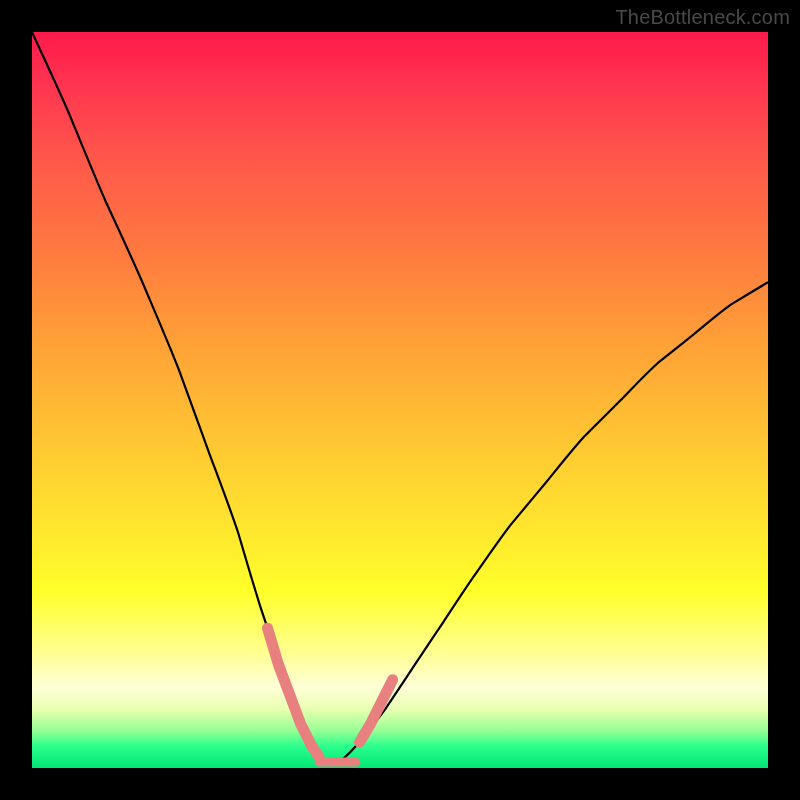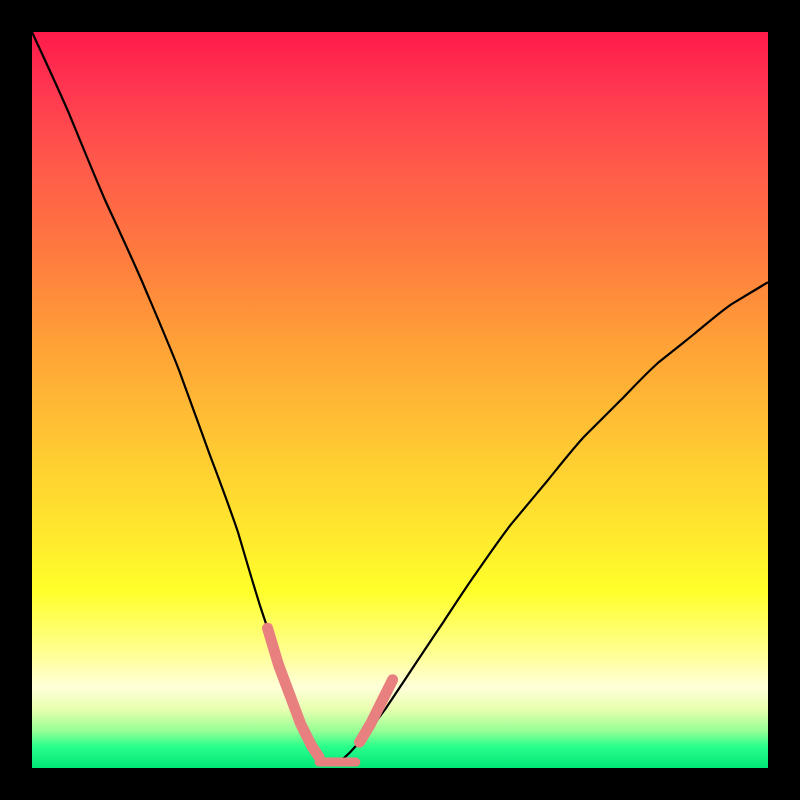--- a/index.html
+++ b/index.html
@@ -70,13 +70,14 @@
       <g id="curve-group">
           <path d="M 0,0 C 6.6240000000000006,14.572800000000006 23.552000000000003,50.48960000000004 36.800000000000004,80.96000000000004 C 43.42400000000001,96.85760000000002 60.35200000000001,138.8096 73.60000000000001,169.27999999999997 C 80.224,183.85279999999997 97.15199999999999,219.76959999999997 110.39999999999999,250.23999999999995 C 117.024,266.13759999999996 135.2768,308.08959999999996 147.20000000000002,338.55999999999995 C 152.4992,353.1328 166.0416,390.3744 176.64,419.52 C 181.9392,434.0928 196.8064,472.6592 206.08,500.48 C 210.05440000000002,513.7280000000001 220.2112,548.9088 228.16,574.08 C 232.1344,586.0032 243.616,620.448 250.24,640.3199999999999 C 252.8896,648.2687999999999 259.6608,671.232 264.96,684.48 C 267.6096,689.7792000000001 274.3808,705.9712 279.68,713.92 C 282.3296,716.5695999999999 289.10080000000005,725.9904 294.40000000000003,728.64 C 297.04960000000005,728.64 303.8208,731.2896 309.12,728.64 C 311.7696,725.9904 315.89119999999997,723.1936 323.84,713.92 C 329.13919999999996,707.2959999999999 342.68159999999995,691.6928 353.28,677.12 C 358.57919999999996,669.1712 372.1216,648.8576 382.72,632.96 C 388.0192,625.0112 401.56160000000006,604.6976 412.16,588.8 C 417.4592,580.8512 429.67679999999996,561.8624 441.59999999999997,544.64 C 448.224,535.3664 465.15200000000004,510.3424 478.40000000000003,493.12 C 485.024,485.1712 501.95199999999994,464.8576 515.1999999999999,448.96 C 521.824,441.0112 538.752,419.3728 552,404.8 C 558.624,398.176 575.552,381.248 588.8000000000001,368 C 595.4240000000001,361.376 612.3520000000001,343.1232 625.6,331.2 C 632.224,325.9008 649.152,312.3584000000001 662.4,301.76000000000005 C 669.024,296.46080000000006 685.9519999999999,281.59360000000004 699.1999999999999,272.32 C 705.824,268.3456 729.376,254.21439999999996 736,250.23999999999995" fill="none" stroke="#000" stroke-width="2.2"></path>
         </g>
       <g id="marker-group">
           <line x1="287.04" x2="323.84" y1="730.112" y2="730.112" stroke="#e98080" stroke-width="9" stroke-linecap="round"></line>
           <path d="M 235.52,596.16 L 246.56,632.96 L 257.59999999999997,662.4 L 268.64,691.84 L 279.68,713.92 L 287.04,724.96" fill="none" stroke="#e98080" stroke-width="11" stroke-linecap="round" stroke-linejoin="round"></path>
           <path d="M 327.52,710.24 L 338.56,691.84 L 349.59999999999997,669.76 L 360.64,647.6800000000001" fill="none" stroke="#e98080" stroke-width="11" stroke-linecap="round" stroke-linejoin="round"></path>
         </g>
     </svg>
   </div>
+  <div class="watermark">TheBottleneck.com</div>
 </div>
 
 </body></html>

